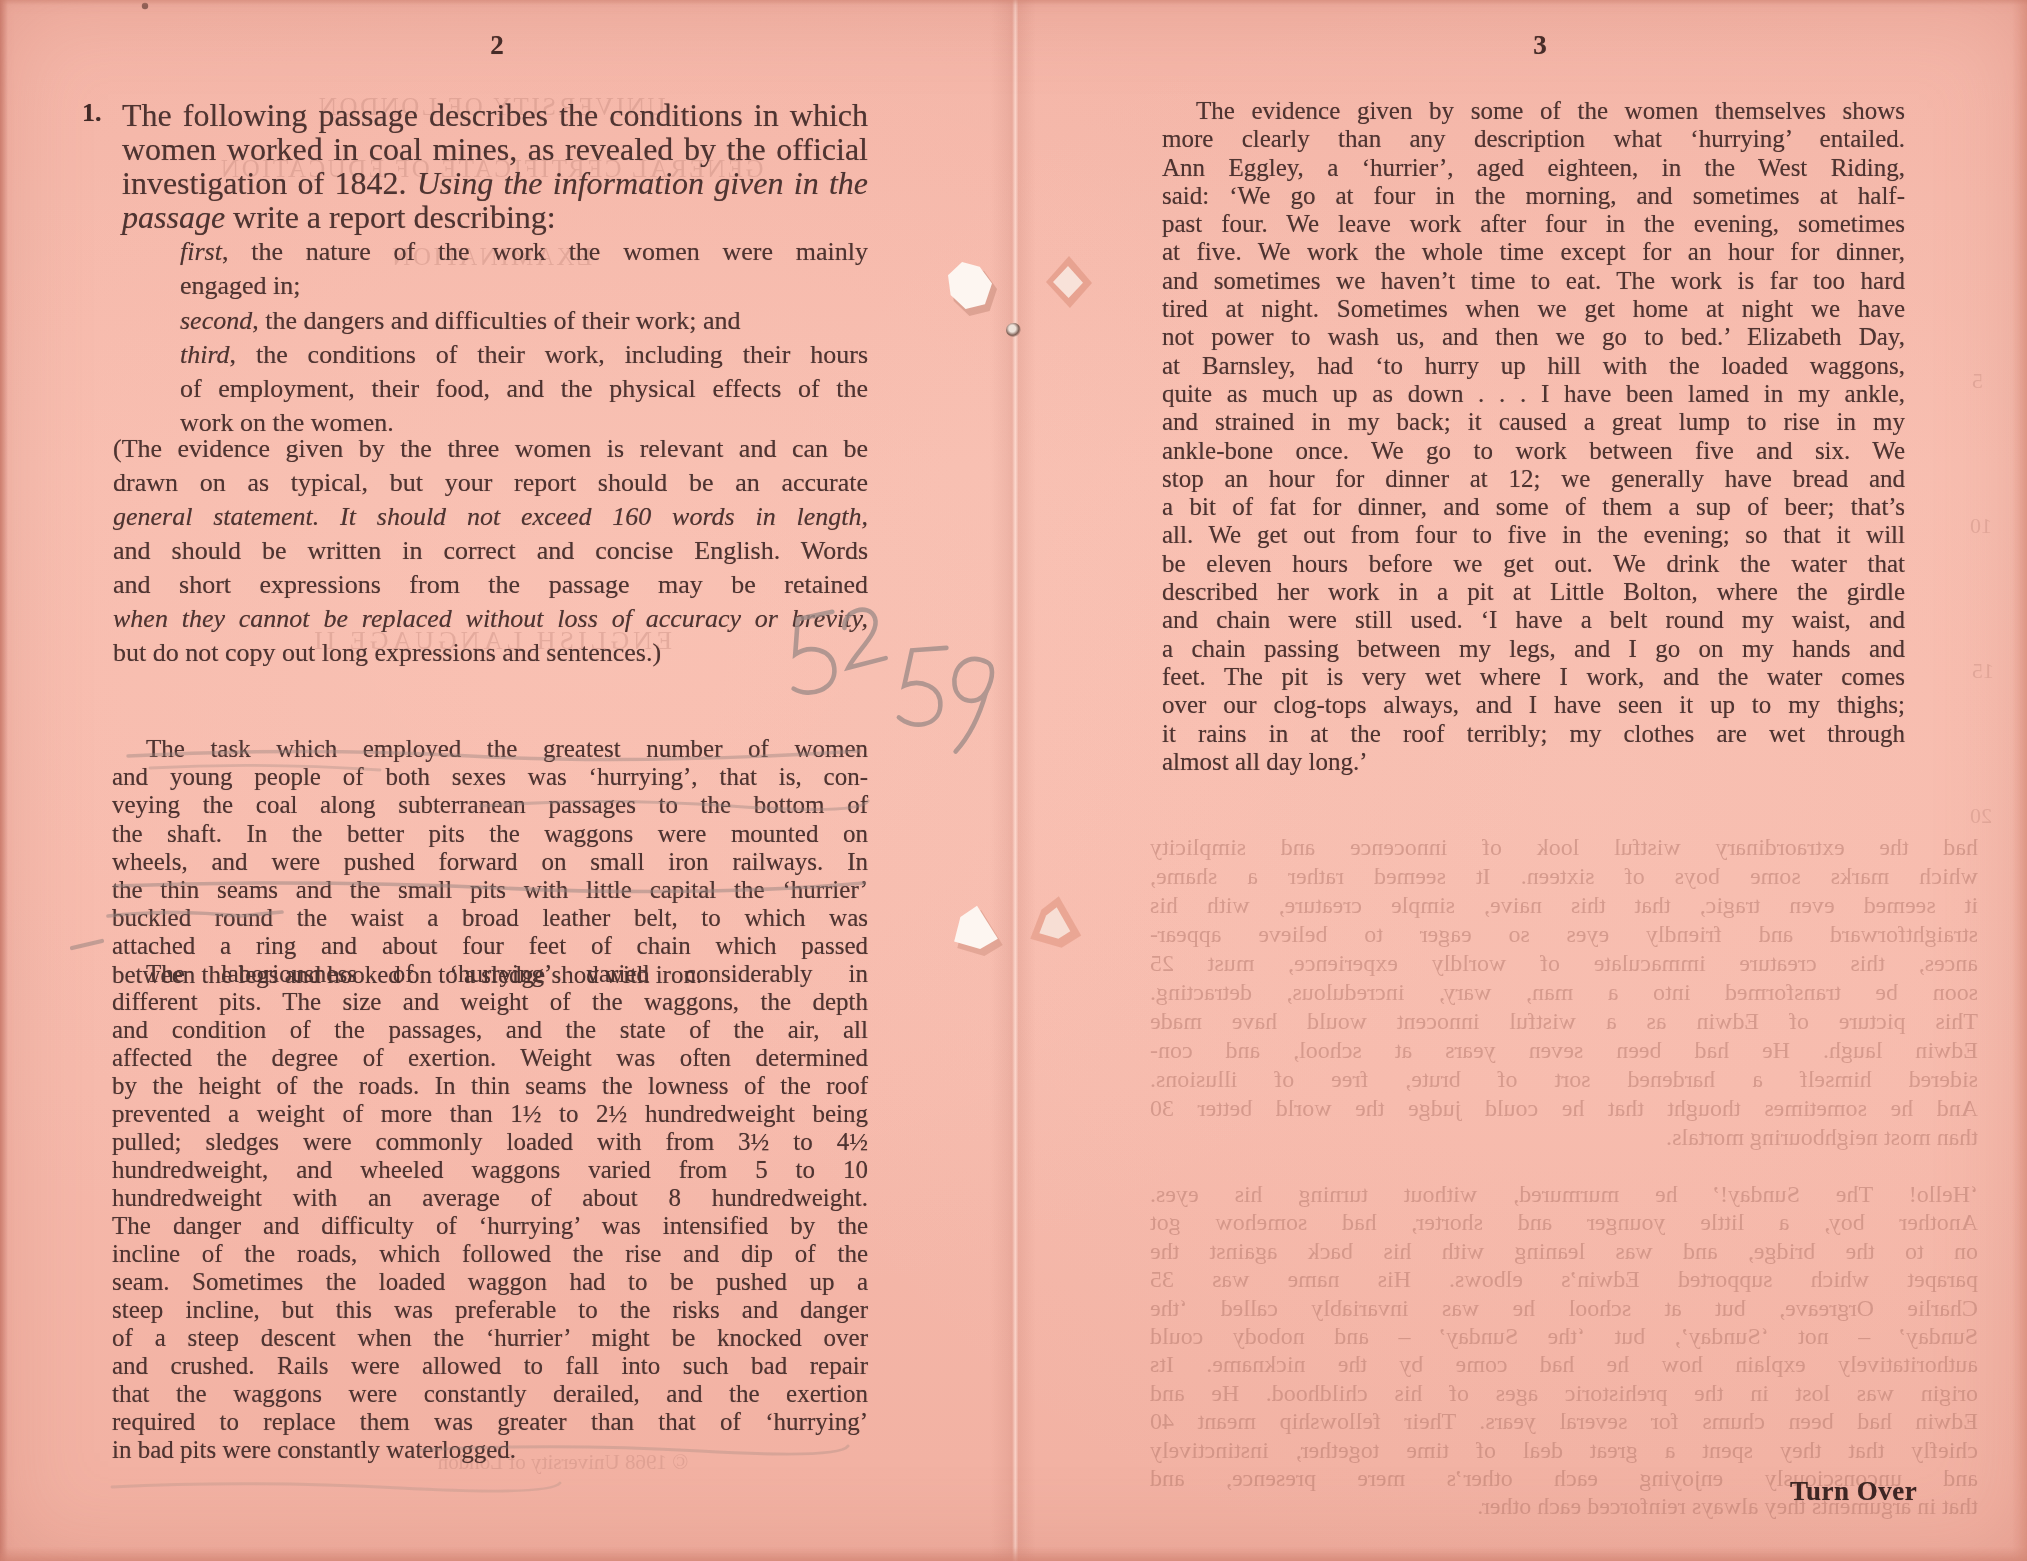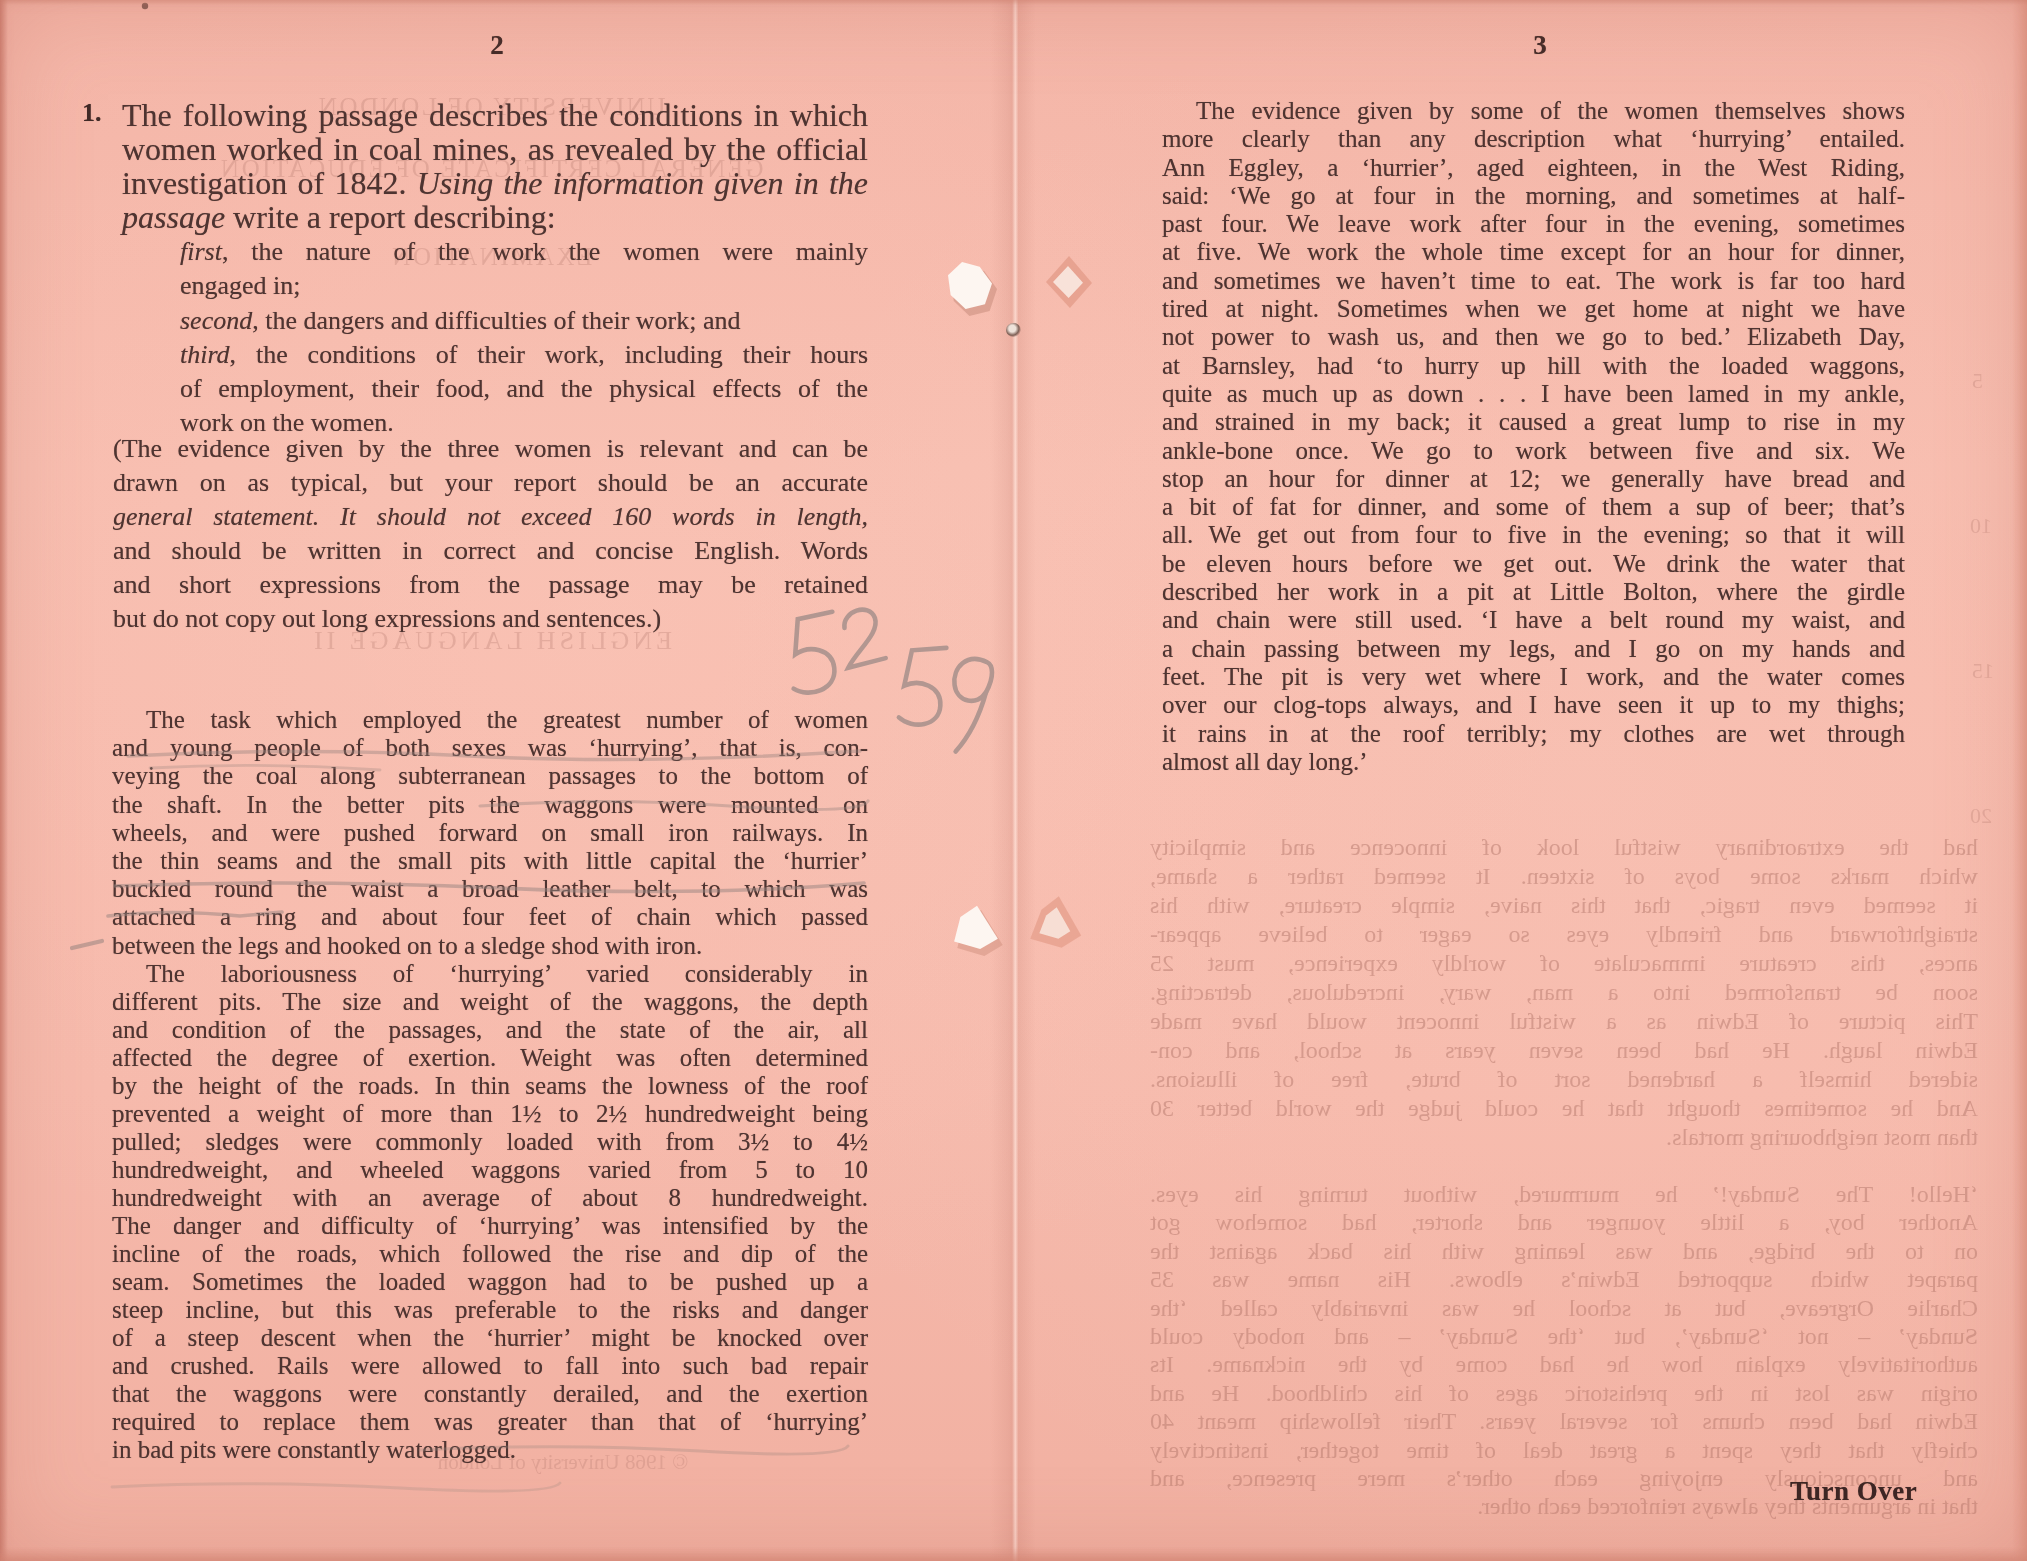--- a/index.html
+++ b/index.html
@@ -65,24 +65,25 @@
         <div class="ln jl">of employment, their food, and the physical effects of the</div>
         <div class="ln">work on the women.</div>
       </div>
 
     <div class="page-text" style="left:113px;top:432px;width:755px;font-size:26px;line-height:34px;">
         <div class="ln jl">(The evidence given by the three women is relevant and can be</div>
         <div class="ln jl">drawn on as typical, but your report should be an accurate</div>
         <div class="ln jl"><i>general statement. It should not exceed 160 words in length,</i></div>
         <div class="ln jl">and should be written in correct and concise English. Words</div>
         <div class="ln jl">and short expressions from the passage may be retained</div>
+        <div class="ln jl"><i>when they cannot be replaced without loss of accuracy or brevity,</i></div>
         <div class="ln">but do not copy out long expressions and sentences.)</div>
       </div>
 
-    <div class="page-text" style="left:112px;top:706px;width:756px;font-size:25px;line-height:28.2px;">
+    <div class="page-text" style="left:112px;top:735px;width:756px;font-size:25px;line-height:28.2px;">
         <div class="ln jl ind">The task which employed the greatest number of women</div>
         <div class="ln jl">and young people of both sexes was ‘hurrying’, that is, con-</div>
         <div class="ln jl">veying the coal along subterranean passages to the bottom of</div>
         <div class="ln jl">the shaft. In the better pits the waggons were mounted on</div>
         <div class="ln jl">wheels, and were pushed forward on small iron railways. In</div>
         <div class="ln jl">the thin seams and the small pits with little capital the ‘hurrier’</div>
         <div class="ln jl">buckled round the waist a broad leather belt, to which was</div>
         <div class="ln jl">attached a ring and about four feet of chain which passed</div>
         <div class="ln">between the legs and hooked on to a sledge shod with iron.</div>
       </div>

